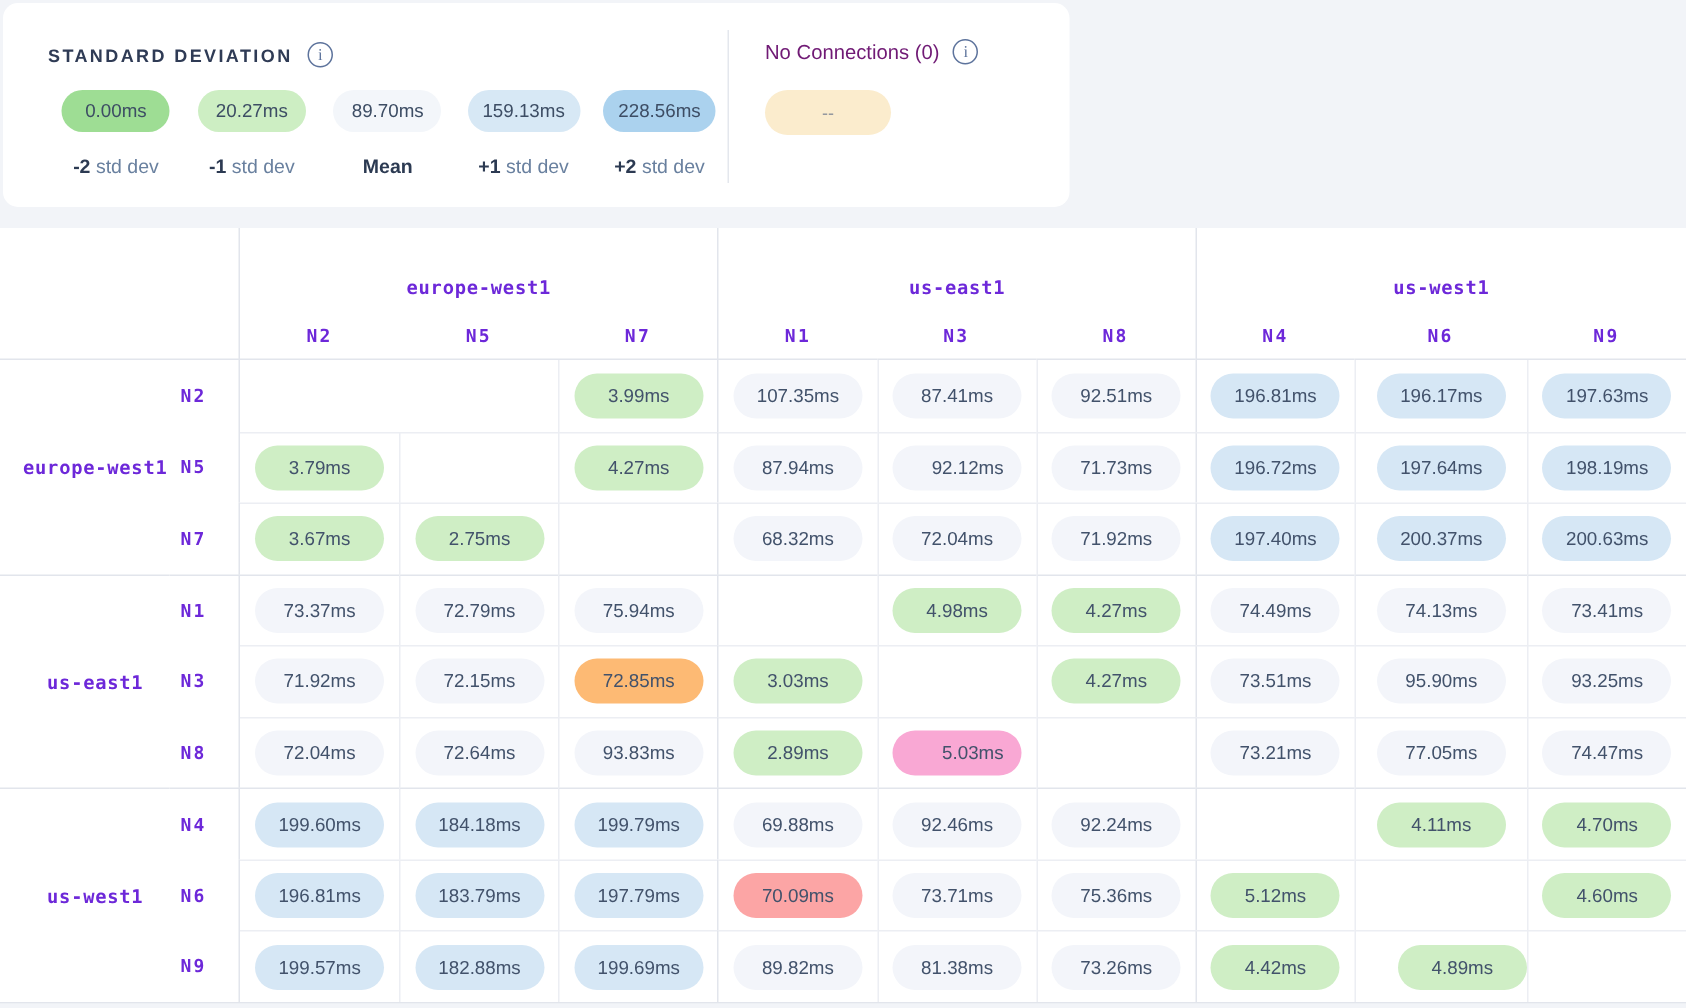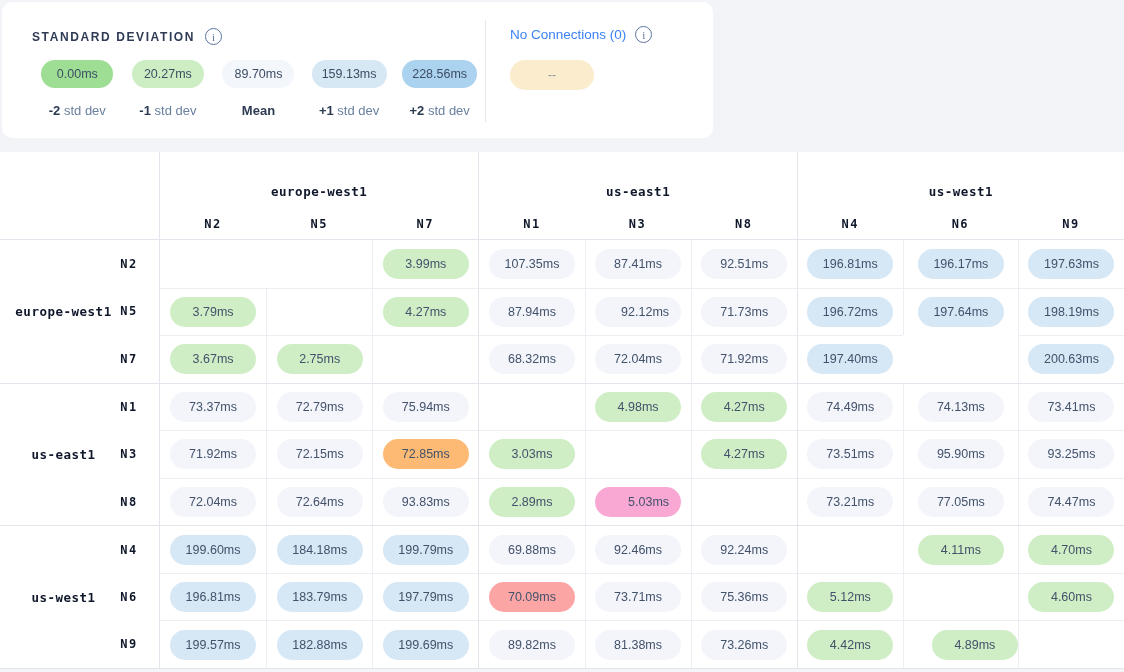--- a/index.html
+++ b/index.html
@@ -39,21 +39,21 @@
     border-radius:14px; font-size:12.5px; color:#3d4d64; text-align:center;
   }
   .legend-label { margin-top:15px; font-size:13px; white-space:nowrap; }
   .legend-label .bold { font-weight:bold; color:#2c3a52; }
   .legend-label .rest { color:#69809f; }
 
   .legend-divider { width:1px; background:#e4e7ed; margin:18px 0 16px 0; }
 
   .noconn-section { padding:24px 0 0 24px; }
   .noconn-title-row { display:flex; align-items:center; gap:9px; }
-  .noconn-title { font-size:13.5px; color:#3b82f6; }
+  .noconn-title { font-size:13.5px; color:#701a75; }
   .noconn-pill {
     margin-top:17px; width:84px; height:30px; border-radius:15px;
     display:flex; align-items:center; justify-content:center;
     font-size:12px; color:#8d929b;
   }
 
   
   .matrix {
     position:absolute; left:0; top:152px;
     width:1124px; height:517px;
@@ -63,21 +63,21 @@
     grid-template-rows:56px 32px repeat(9, 1fr);
     border-bottom:1px solid #e2e5ec;
   }
   .mcell { display:flex; align-items:center; justify-content:center; }
 
   .corner { grid-column:1 / span 2; grid-row:1 / span 2;
             border-right:1px solid #e2e5ec; border-bottom:1px solid #e2e5ec; }
 
   .mono-label {
     font-family:"DejaVu Sans Mono", monospace;
-    font-weight:bold; color:#0f172a;
+    font-weight:bold; color:#6d28d9;
   }
   .colgroup-header { align-items:flex-end; padding-bottom:9px; font-size:12.5px; letter-spacing:0.5px; }
   .colnode-header  { font-size:12px; letter-spacing:1.5px; border-bottom:1px solid #e2e5ec; }
   .rowgroup-label  { font-size:12.5px; letter-spacing:0.5px; padding-left:14px; }
   .rownode-label   { font-size:12px; letter-spacing:1.5px; padding-right:14px;
                      border-right:1px solid #e2e5ec; }
 
   .b-left-dark  { border-left:1px solid #e2e5ec; }
   .b-left-light { border-left:1px solid #eceef3; }
   .b-top-dark   { border-top:1px solid #e2e5ec; }
@@ -207,20 +207,23 @@
     </div>
     <div class="mcell  b-left-light b-top-light" style="grid-area: 5 / 7;">
       <div class="pill" style="background: rgb(243, 245, 250);">72.04ms</div>
     </div>
     <div class="mcell  b-left-light b-top-light" style="grid-area: 5 / 8;">
       <div class="pill" style="background: rgb(243, 245, 250);">71.92ms</div>
     </div>
     <div class="mcell  b-left-dark b-top-light" style="grid-area: 5 / 9;">
       <div class="pill" style="background: rgb(214, 231, 245);">197.40ms</div>
     </div>
+    <div class="mcell  b-left-light b-top-light" style="grid-area: 5 / 10;">
+      <div class="pill" style="background: rgb(214, 231, 245);">200.37ms</div>
+    </div>
     <div class="mcell  b-left-light b-top-light" style="grid-area: 5 / 11;">
       <div class="pill" style="background: rgb(214, 231, 245);">200.63ms</div>
     </div>
     <div class="mcell rowgroup-label mono-label b-top-dark" style="grid-area: 6 / 1 / span 3;">us-east1</div>
     <div class="mcell rownode-label mono-label b-top-dark" style="grid-area: 6 / 2;">N1</div>
     <div class="mcell  b-top-dark" style="grid-area: 6 / 3;">
       <div class="pill" style="background: rgb(243, 245, 250);">73.37ms</div>
     </div>
     <div class="mcell  b-left-light b-top-dark" style="grid-area: 6 / 4;">
       <div class="pill" style="background: rgb(243, 245, 250);">72.79ms</div>

